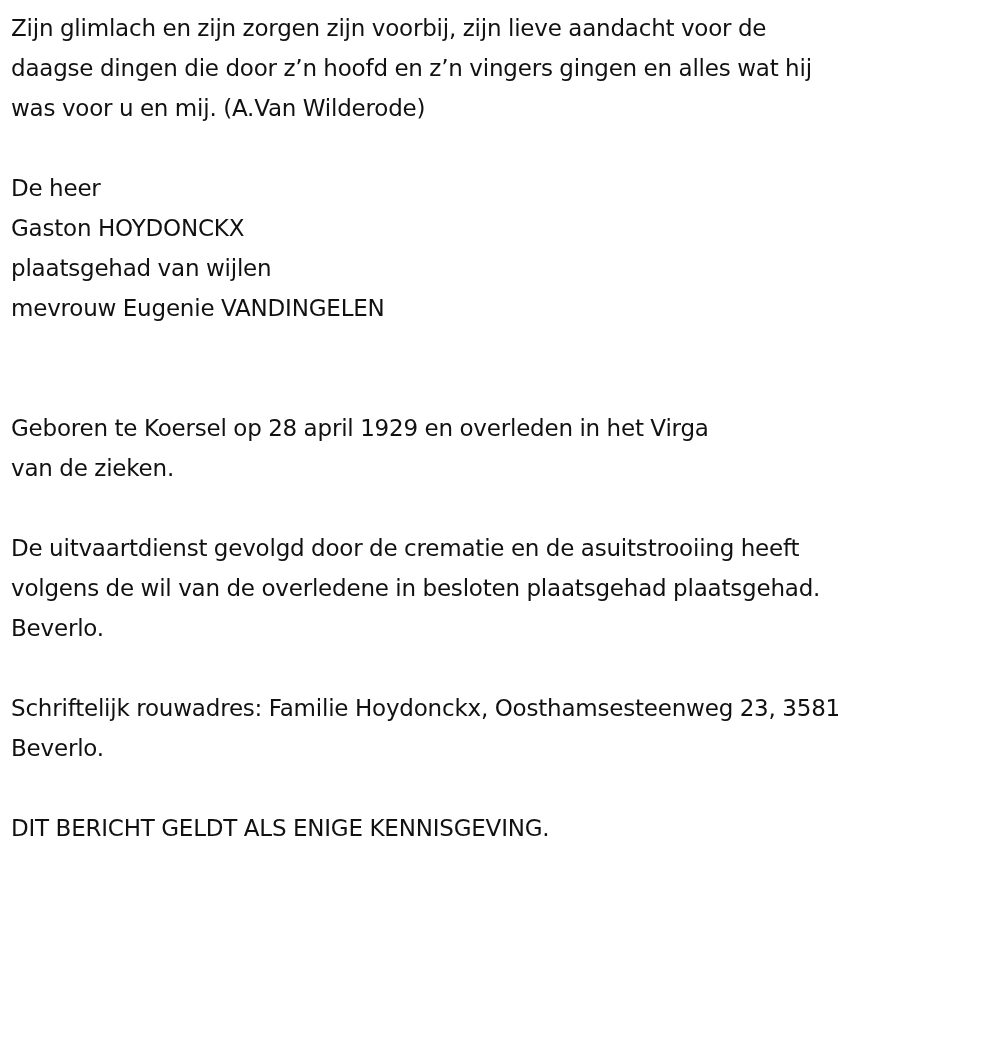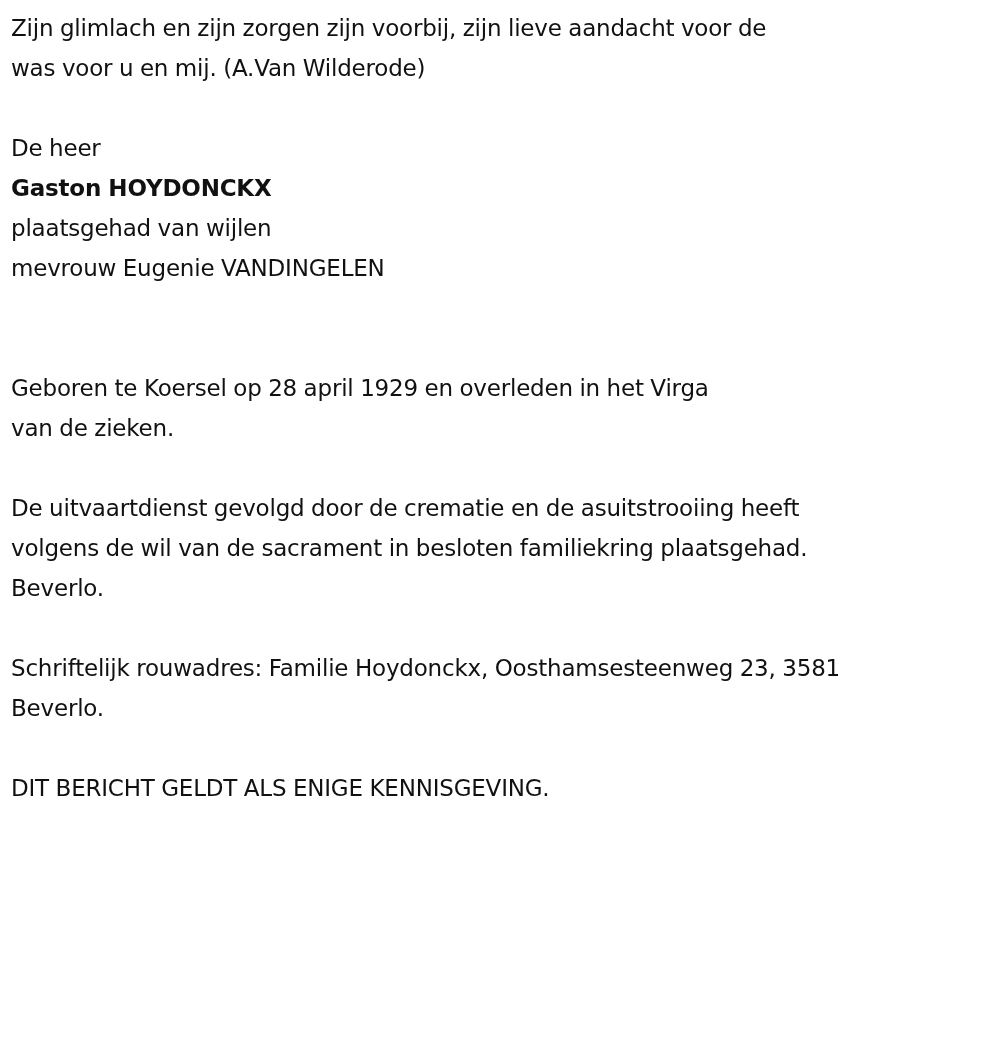--- a/index.html
+++ b/index.html
@@ -19,30 +19,31 @@
       left: 11px;
       top: 8px;
       width: 980px;
       font-size: 23px;
       line-height: 40px;
       letter-spacing: -0.2px;
       word-spacing: -0.5px;
     }
     .para { margin: 0; }
     .gap { height: 40px; }
-    .bold { font-weight: bold; }
+    .bold { font-weight: normal; }
     .line { display: block; white-space: nowrap; }
   </style>
 </head>
 <body>
 
 <div class="doc">
 
   <p class="para">
     <span class="line">Zijn glimlach en zijn zorgen zijn voorbij, zijn lieve aandacht voor de</span>
+    <span class="line">daagse dingen die door z’n hoofd en z’n vingers gingen en alles wat hij</span>
     <span class="line">was voor u en mij. (A.Van Wilderode)</span>
   </p>
 
   <div class="gap"></div>
 
   <p class="para">
     <span class="line">De heer</span>
   </p>
   <p class="para">
     <span class="line bold">Gaston HOYDONCKX</span>
@@ -61,21 +62,21 @@
 
   <p class="para">
     <span class="line">Geboren te Koersel op 28 april 1929 en overleden in het Virga</span>
     <span class="line">van de zieken.</span>
   </p>
 
   <div class="gap"></div>
 
   <p class="para">
     <span class="line">De uitvaartdienst gevolgd door de crematie en de asuitstrooiing heeft</span>
-    <span class="line">volgens de wil van de sacrament in besloten familiekring plaatsgehad.</span>
+    <span class="line">volgens de wil van de overledene in besloten plaatsgehad plaatsgehad.</span>
     <span class="line">Beverlo.</span>
   </p>
 
   <div class="gap"></div>
 
   <p class="para">
     <span class="line">Schriftelijk rouwadres: Familie Hoydonckx, Oosthamsesteenweg 23, 3581</span>
     <span class="line">Beverlo.</span>
   </p>
 

